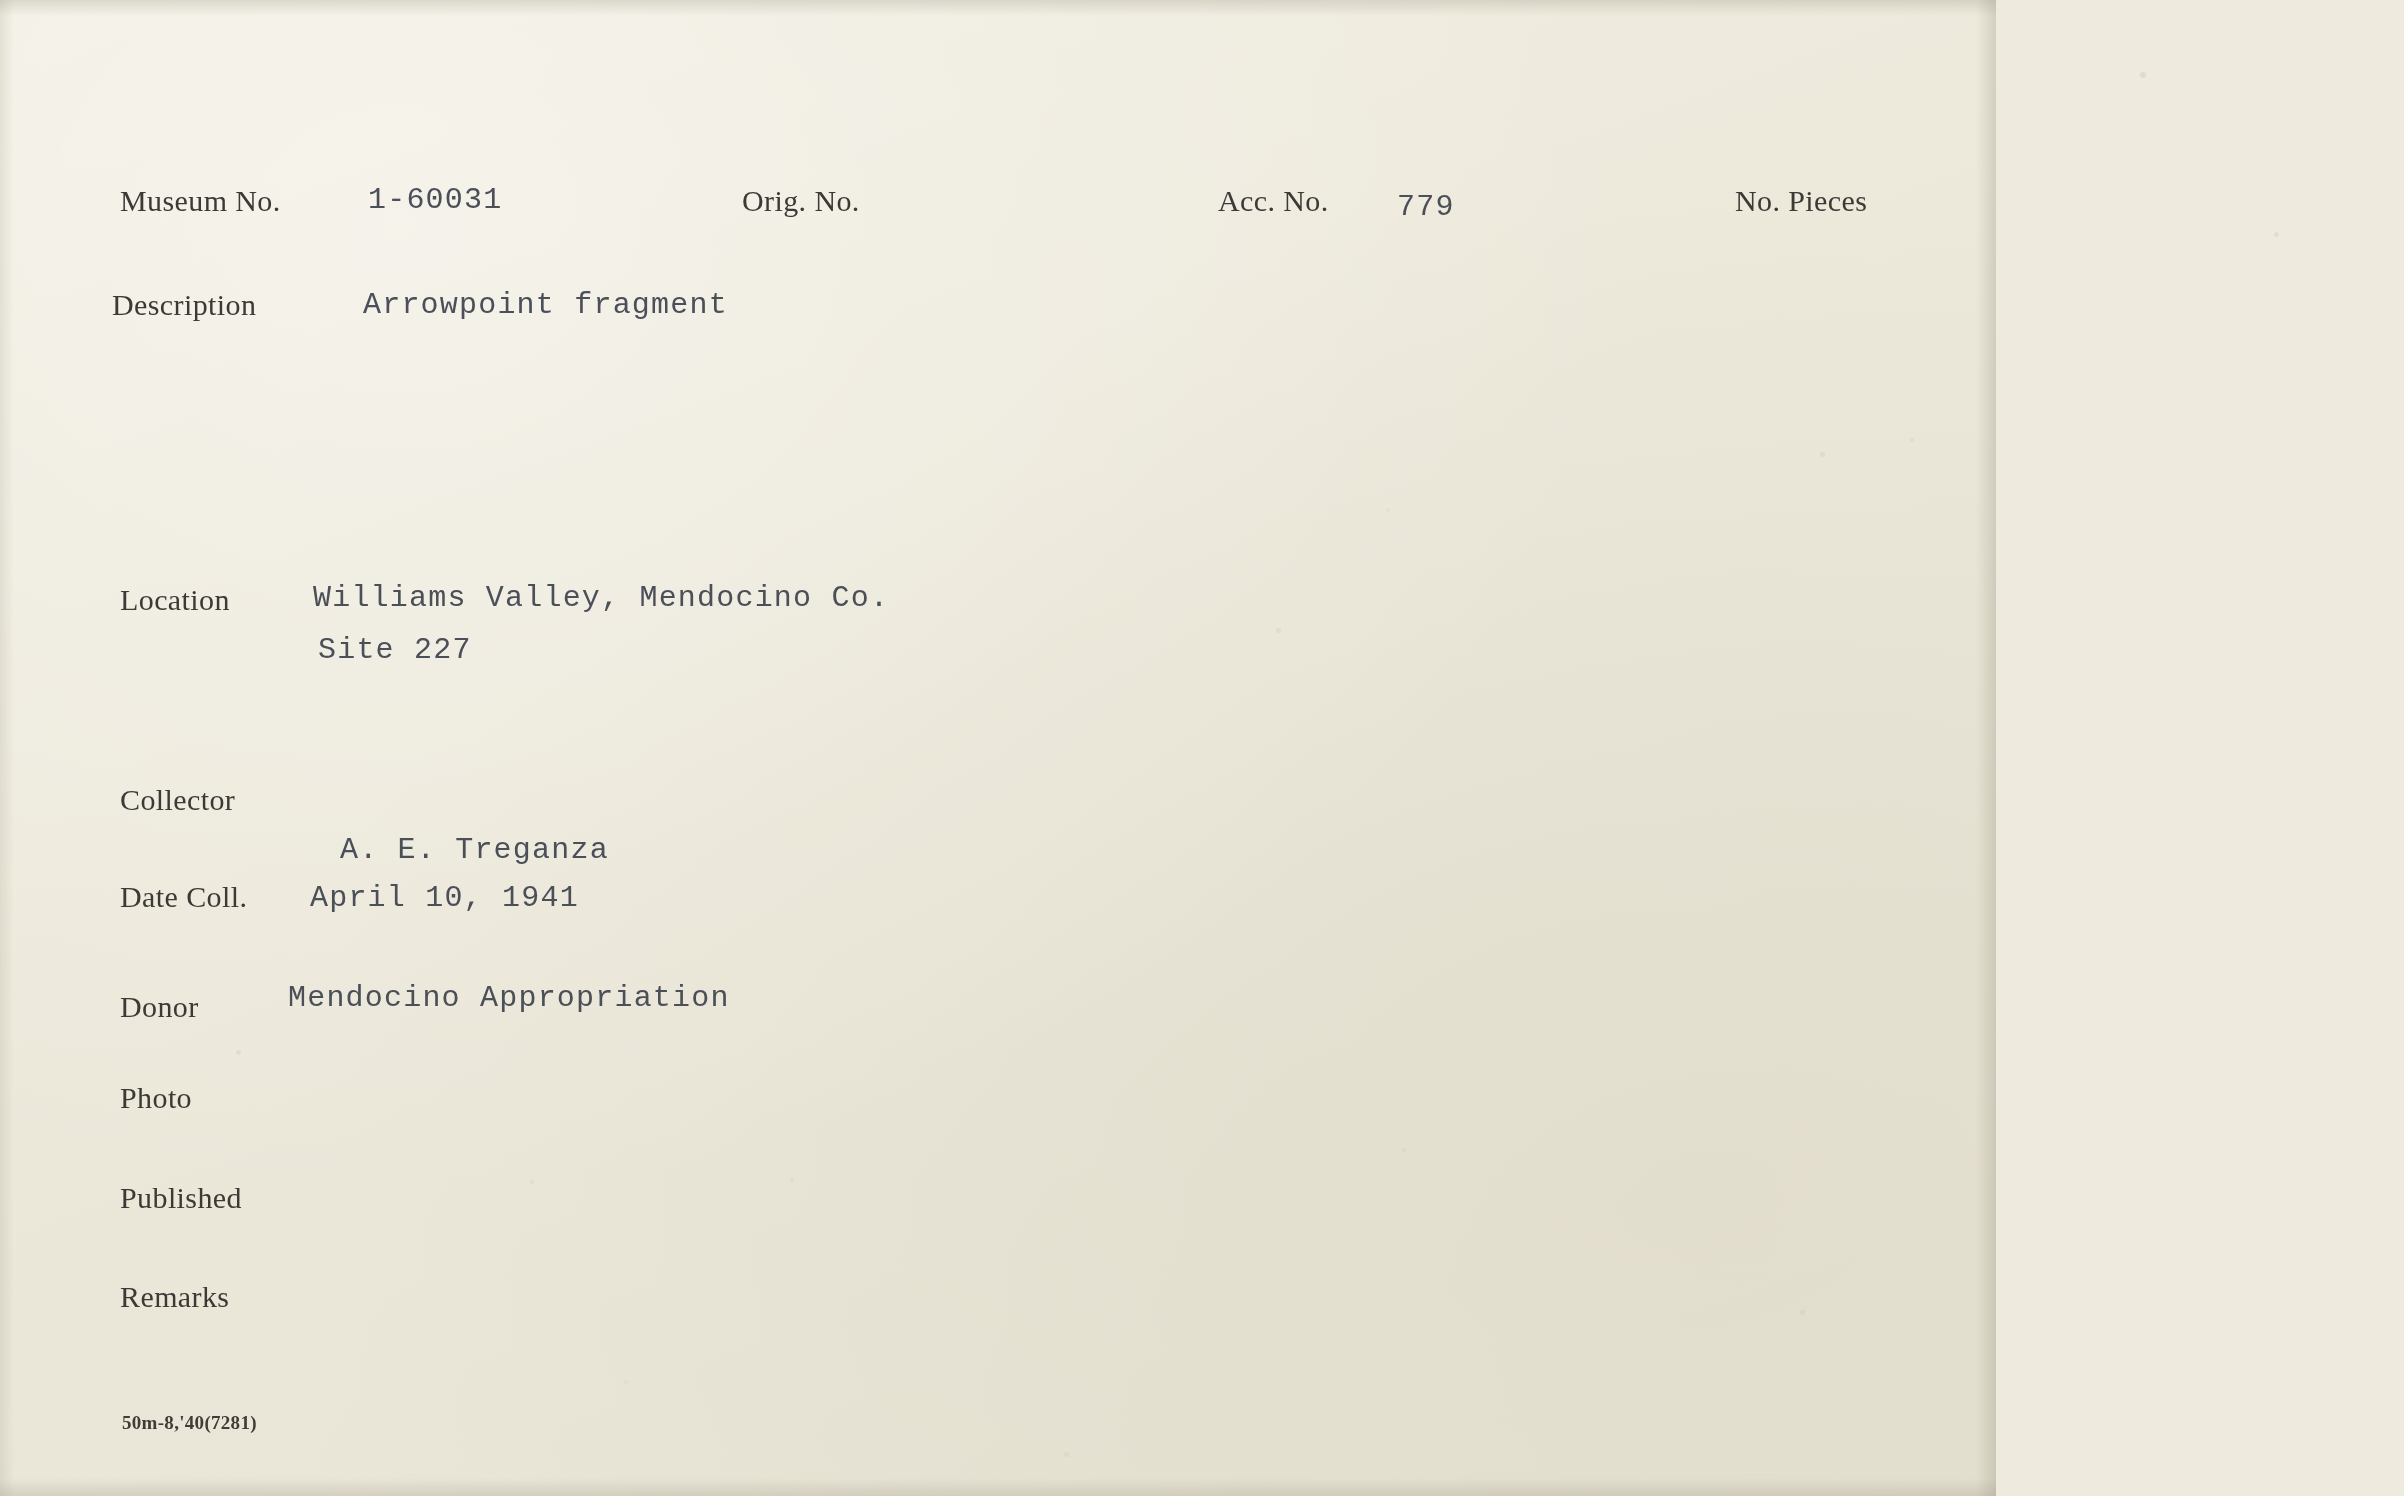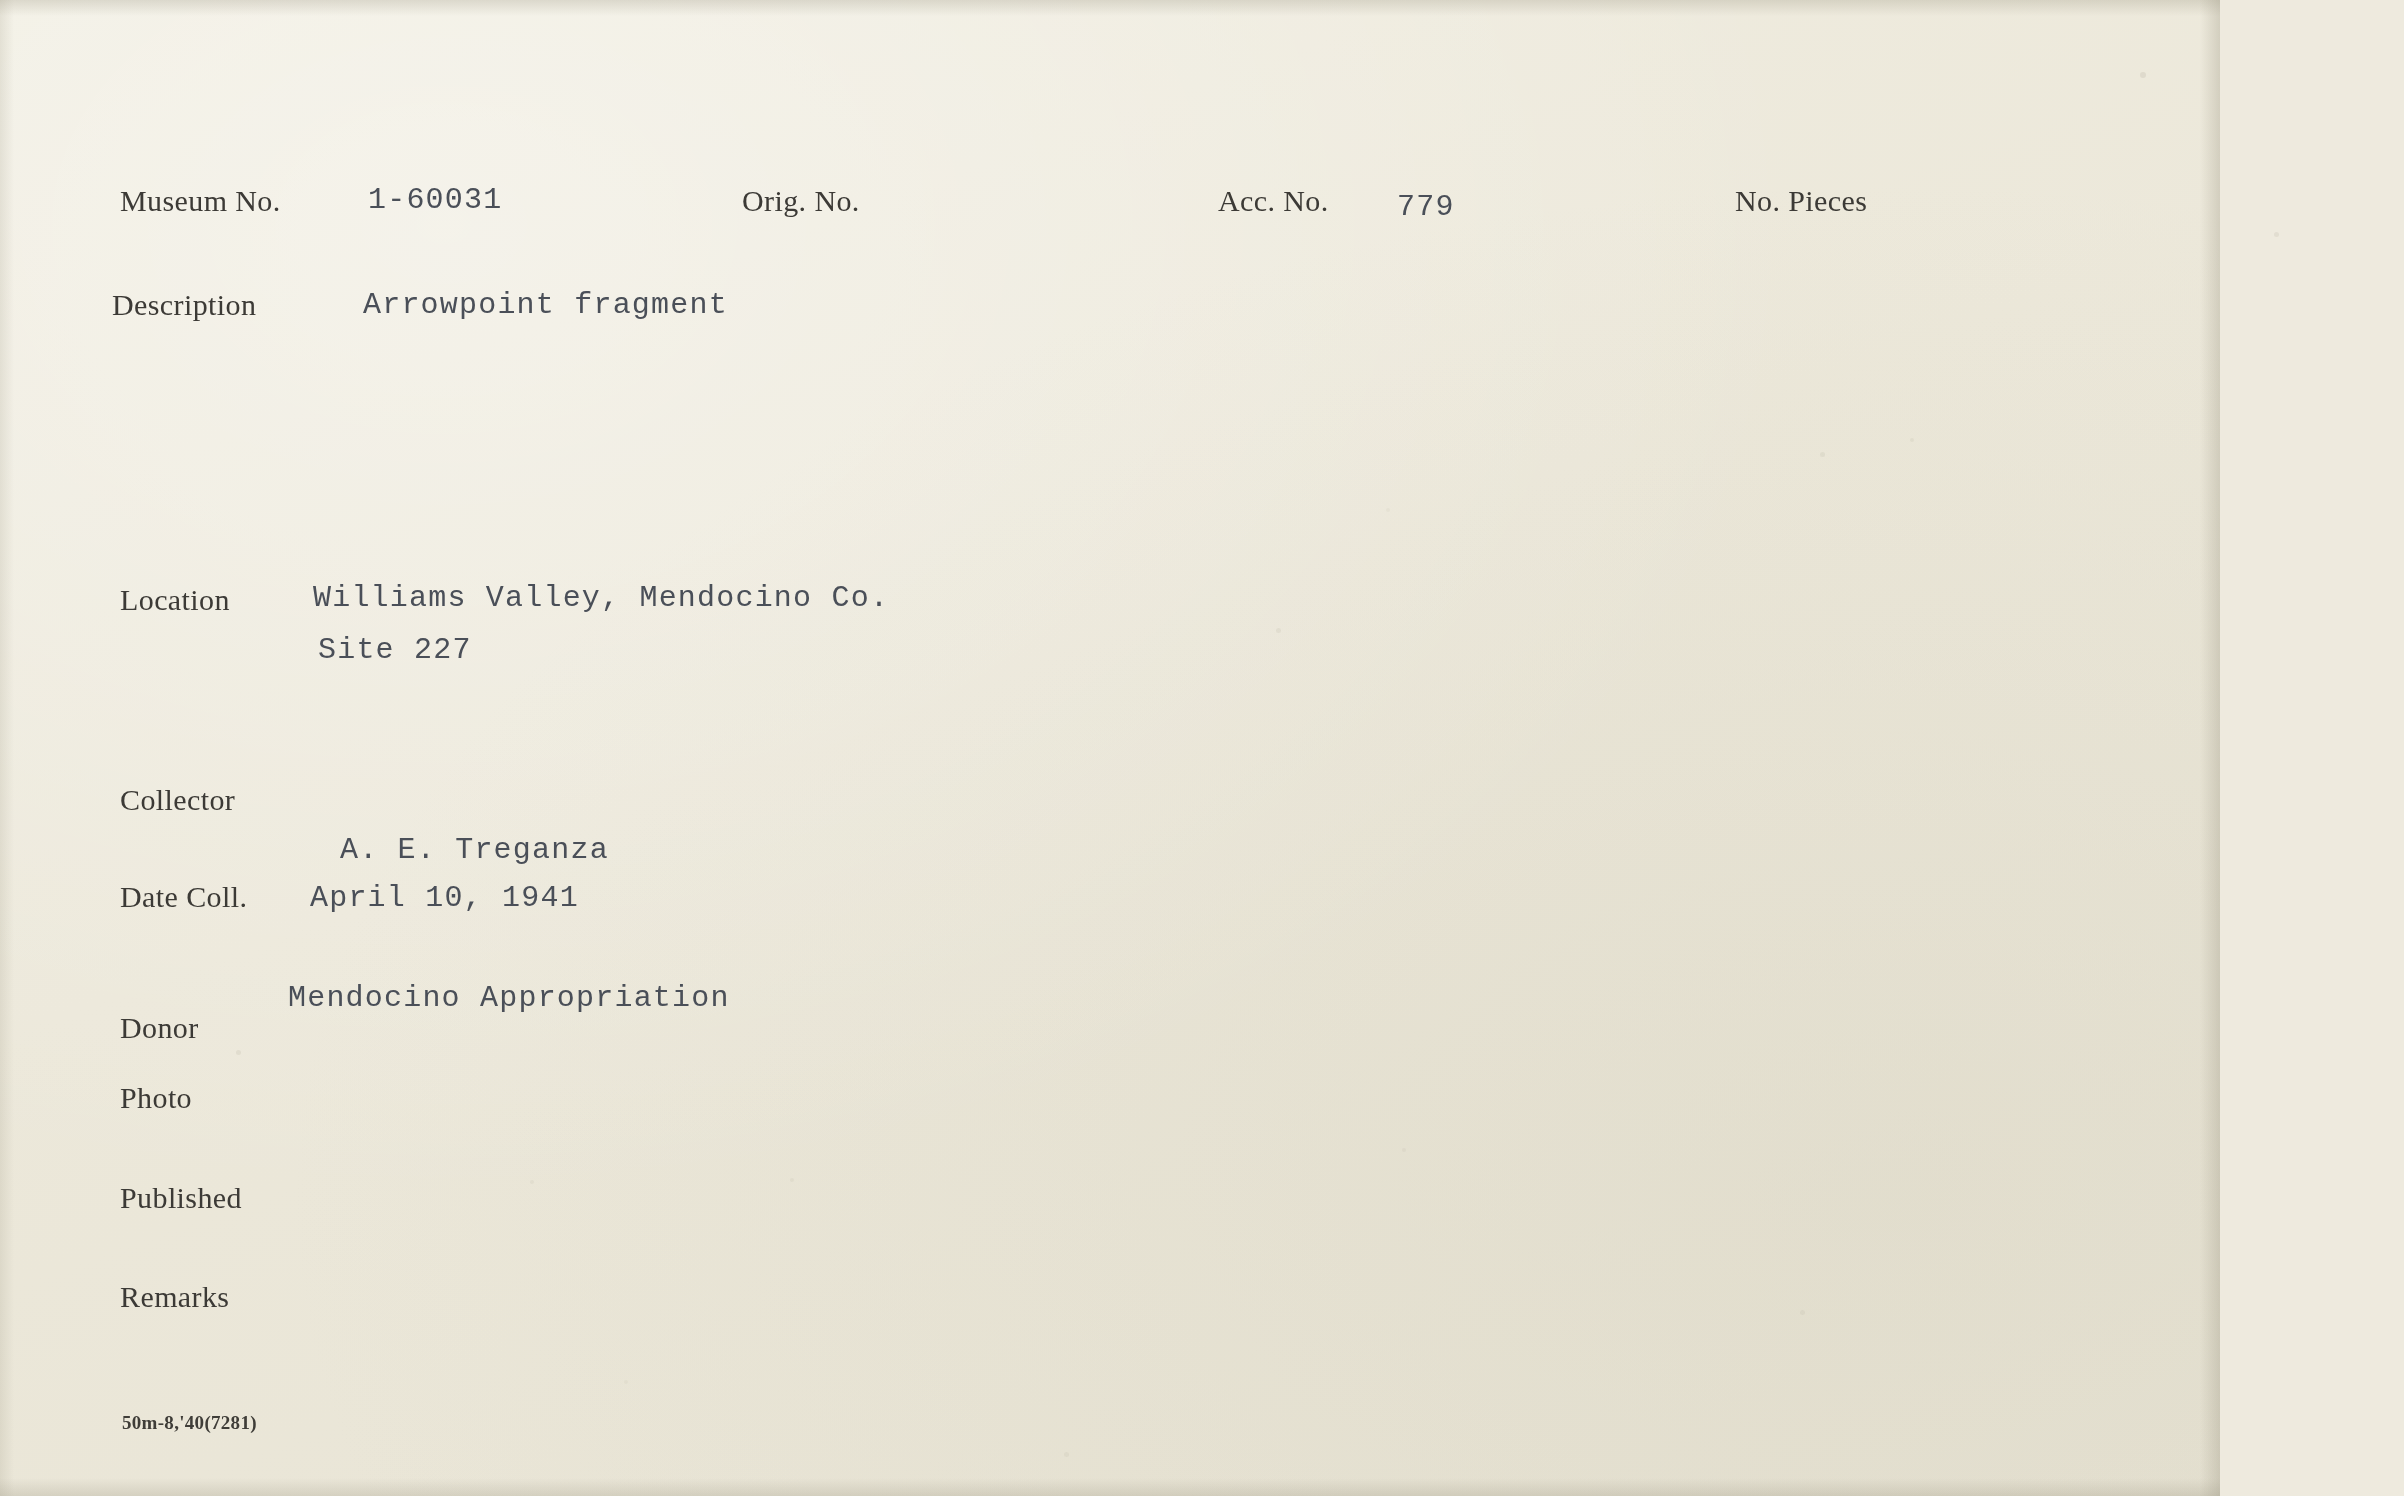--- a/index.html
+++ b/index.html
@@ -9,21 +9,21 @@
   body {
     width: 2404px;
     height: 1496px;
     background: #eeeade;
     font-family: "Liberation Serif", serif;
     overflow: hidden;
   }
 
   .card {
     position: relative;
-    width: 2220px;
+    width: 1996px;
     height: 1496px;
     background:
       radial-gradient(ellipse at 20% 15%, rgba(255,255,255,0.35) 0%, rgba(255,255,255,0) 55%),
       radial-gradient(ellipse at 85% 80%, rgba(210,205,185,0.30) 0%, rgba(210,205,185,0) 60%),
       linear-gradient(160deg, #f1eee2 0%, #ece8da 45%, #e7e3d4 100%);
   }
 
   
   .speck {
     position: absolute;
@@ -129,21 +129,21 @@
   <div class="label" style="left:120px; top:583px;">Location</div>
   <div class="typed" style="left:313px; top:581px;">Williams Valley, Mendocino Co.</div>
   <div class="typed" style="left:318px; top:633px;">Site 227</div>
 
   <div class="label" style="left:120px; top:783px;">Collector</div>
   <div class="typed" style="left:312px; top:833px;margin-left:28px;">A. E. Treganza</div>
 
   <div class="label" style="left:120px; top:880px;">Date Coll.</div>
   <div class="typed" style="left:310px; top:881px;">April 10, 1941</div>
 
-  <div class="label" style="left:120px; top:1011px;text-align:right;">Donor</div>
+  <div class="label" style="left:120px; top:990px;text-align:right;">Donor</div>
   <div class="typed" style="left:288px; top:981px;">Mendocino Appropriation</div>
 
   <div class="label" style="left:120px; top:1081px;">Photo</div>
   <div class="typed" style="left:288px; top:1081px;"></div>
 
   <div class="label" style="left:120px; top:1181px;">Published</div>
   <div class="typed" style="left:310px; top:1181px;"></div>
 
   <div class="label" style="left:120px; top:1280px;">Remarks</div>
   <div class="typed" style="left:300px; top:1280px;"></div>

